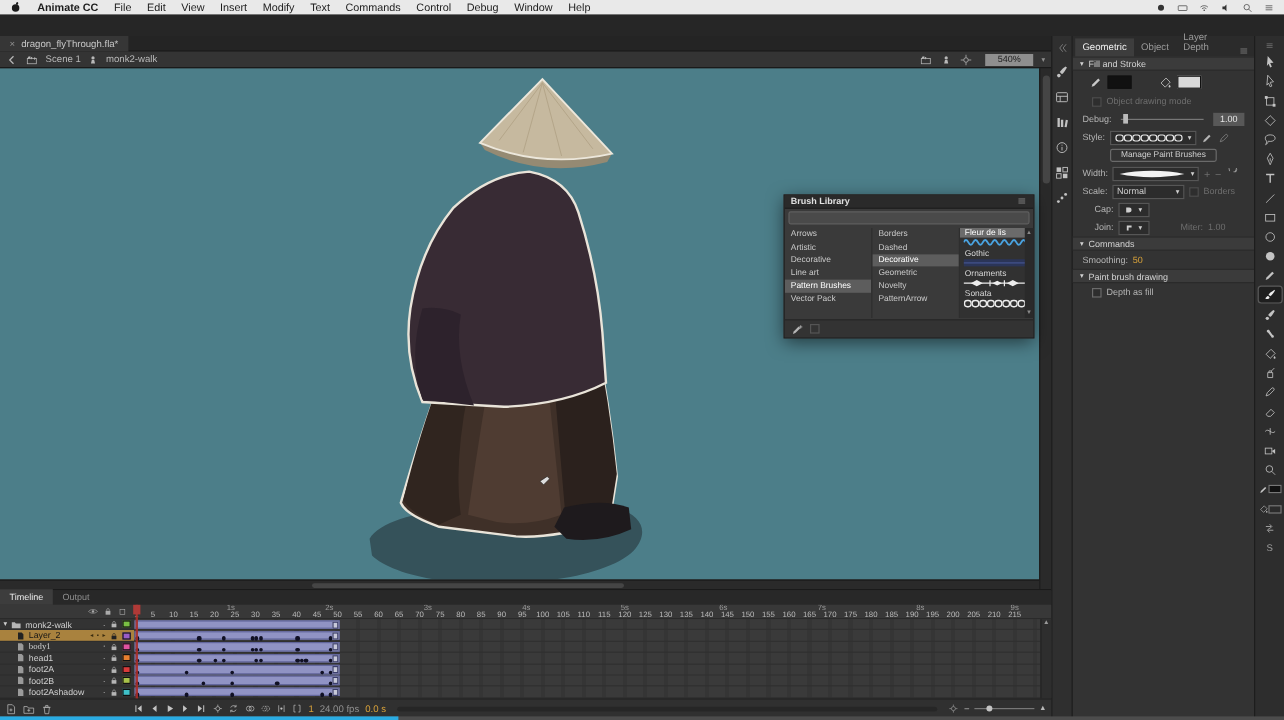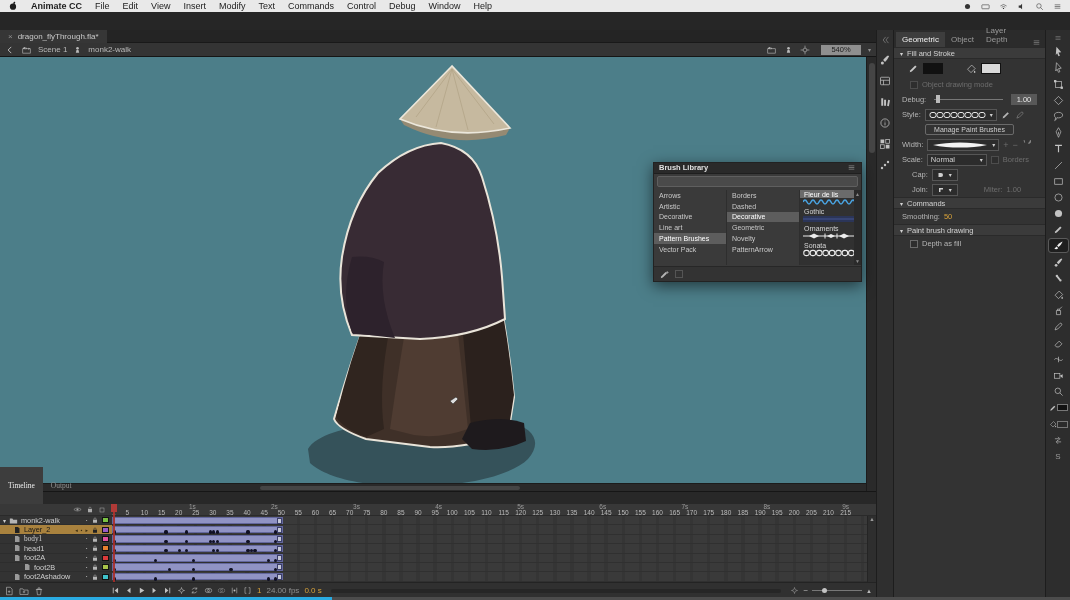--- a/index.html
+++ b/index.html
@@ -89,21 +89,21 @@
   
   #toolscol { left:1045px; top:30px; width:25px; height:570px; background:#2d2d2d; border-left:1px solid #1d1d1d;
               display:flex; flex-direction:column; align-items:center; padding-top:4px; gap:3.2px; color:#c3c3c3; }
   .tool { width:19px; height:13px; display:flex; align-items:center; justify-content:center; border-radius:2px; }
   .tool.active { background:#1f1f1f; outline:1px solid #5a5a5a; }
   .cswatch { width:13px; height:7px; border:1px solid #777; }
 
   
   #timeline { left:0; top:491px; width:876px; height:109px; background:#333; border-top:1px solid #161616; }
   #tl-tabs { height:12px; background:#282828; display:flex; align-items:flex-end; font-size:7.5px; color:#8f8f8f; }
-  #tl-tabs .ttab { padding:14px 8px;font-family:Liberation Serif, serif; }
+  #tl-tabs .ttab { padding:2px 8px; }
   #tl-tabs .ttab.active { background:#3d3d3d; color:#ececec; }
   #tl-head { position:absolute; left:0; top:12px; width:112px; height:12px; background:#383838;
              border-bottom:1px solid #2a2a2a; display:flex; align-items:center; justify-content:flex-end;
              gap:4px; padding-right:6px; color:#aaa; }
   #tl-ruler { position:absolute; left:112px; top:12px; right:0; height:12px; background:#383838;
               border-bottom:1px solid #2a2a2a; overflow:hidden; color:#b9b9b9; font-size:6.5px; }
   #tl-layers { position:absolute; left:0; top:24px; width:112px; height:66px; background:#333; overflow:hidden; }
   .lrow { height:9.4px; display:flex; align-items:center; padding-left:3px; gap:3px; font-size:7.3px;
           color:#cfcfcf; border-bottom:1px solid #2d2d2d; white-space:nowrap; }
   .lrow.selected { background:#a9823e; color:#161616; }
@@ -903,21 +903,21 @@
           <span class="nm">foot2A</span>
           <span>·</span>
           <span class="icn" style="color: rgb(181, 181, 181);">
             <svg width="8" height="8" viewBox="0 0 16 16">
               <rect x="4" y="7.5" width="8" height="6" fill="currentColor"></rect>
               <path d="M5.8 7.5V6a2.2 2.2 0 014.4 0v1.5" fill="none" stroke="currentColor"></path>
             </svg>
           </span>
           <span class="csq" style="background: rgb(217, 58, 58);"></span>
         </div>
-        <div class="lrow" style="padding-left: 23px;">
+        <div class="lrow" style="padding-left: 13px;">
           <span class="icn" style="color: rgb(154, 154, 154);">
             <svg width="8" height="8" viewBox="0 0 16 16">
               <path d="M4 2h6l3 3v9H4z" fill="currentColor"></path>
             </svg>
           </span>
           <span class="nm">foot2B</span>
           <span>·</span>
           <span class="icn" style="color: rgb(181, 181, 181);">
             <svg width="8" height="8" viewBox="0 0 16 16">
               <rect x="4" y="7.5" width="8" height="6" fill="currentColor"></rect>

